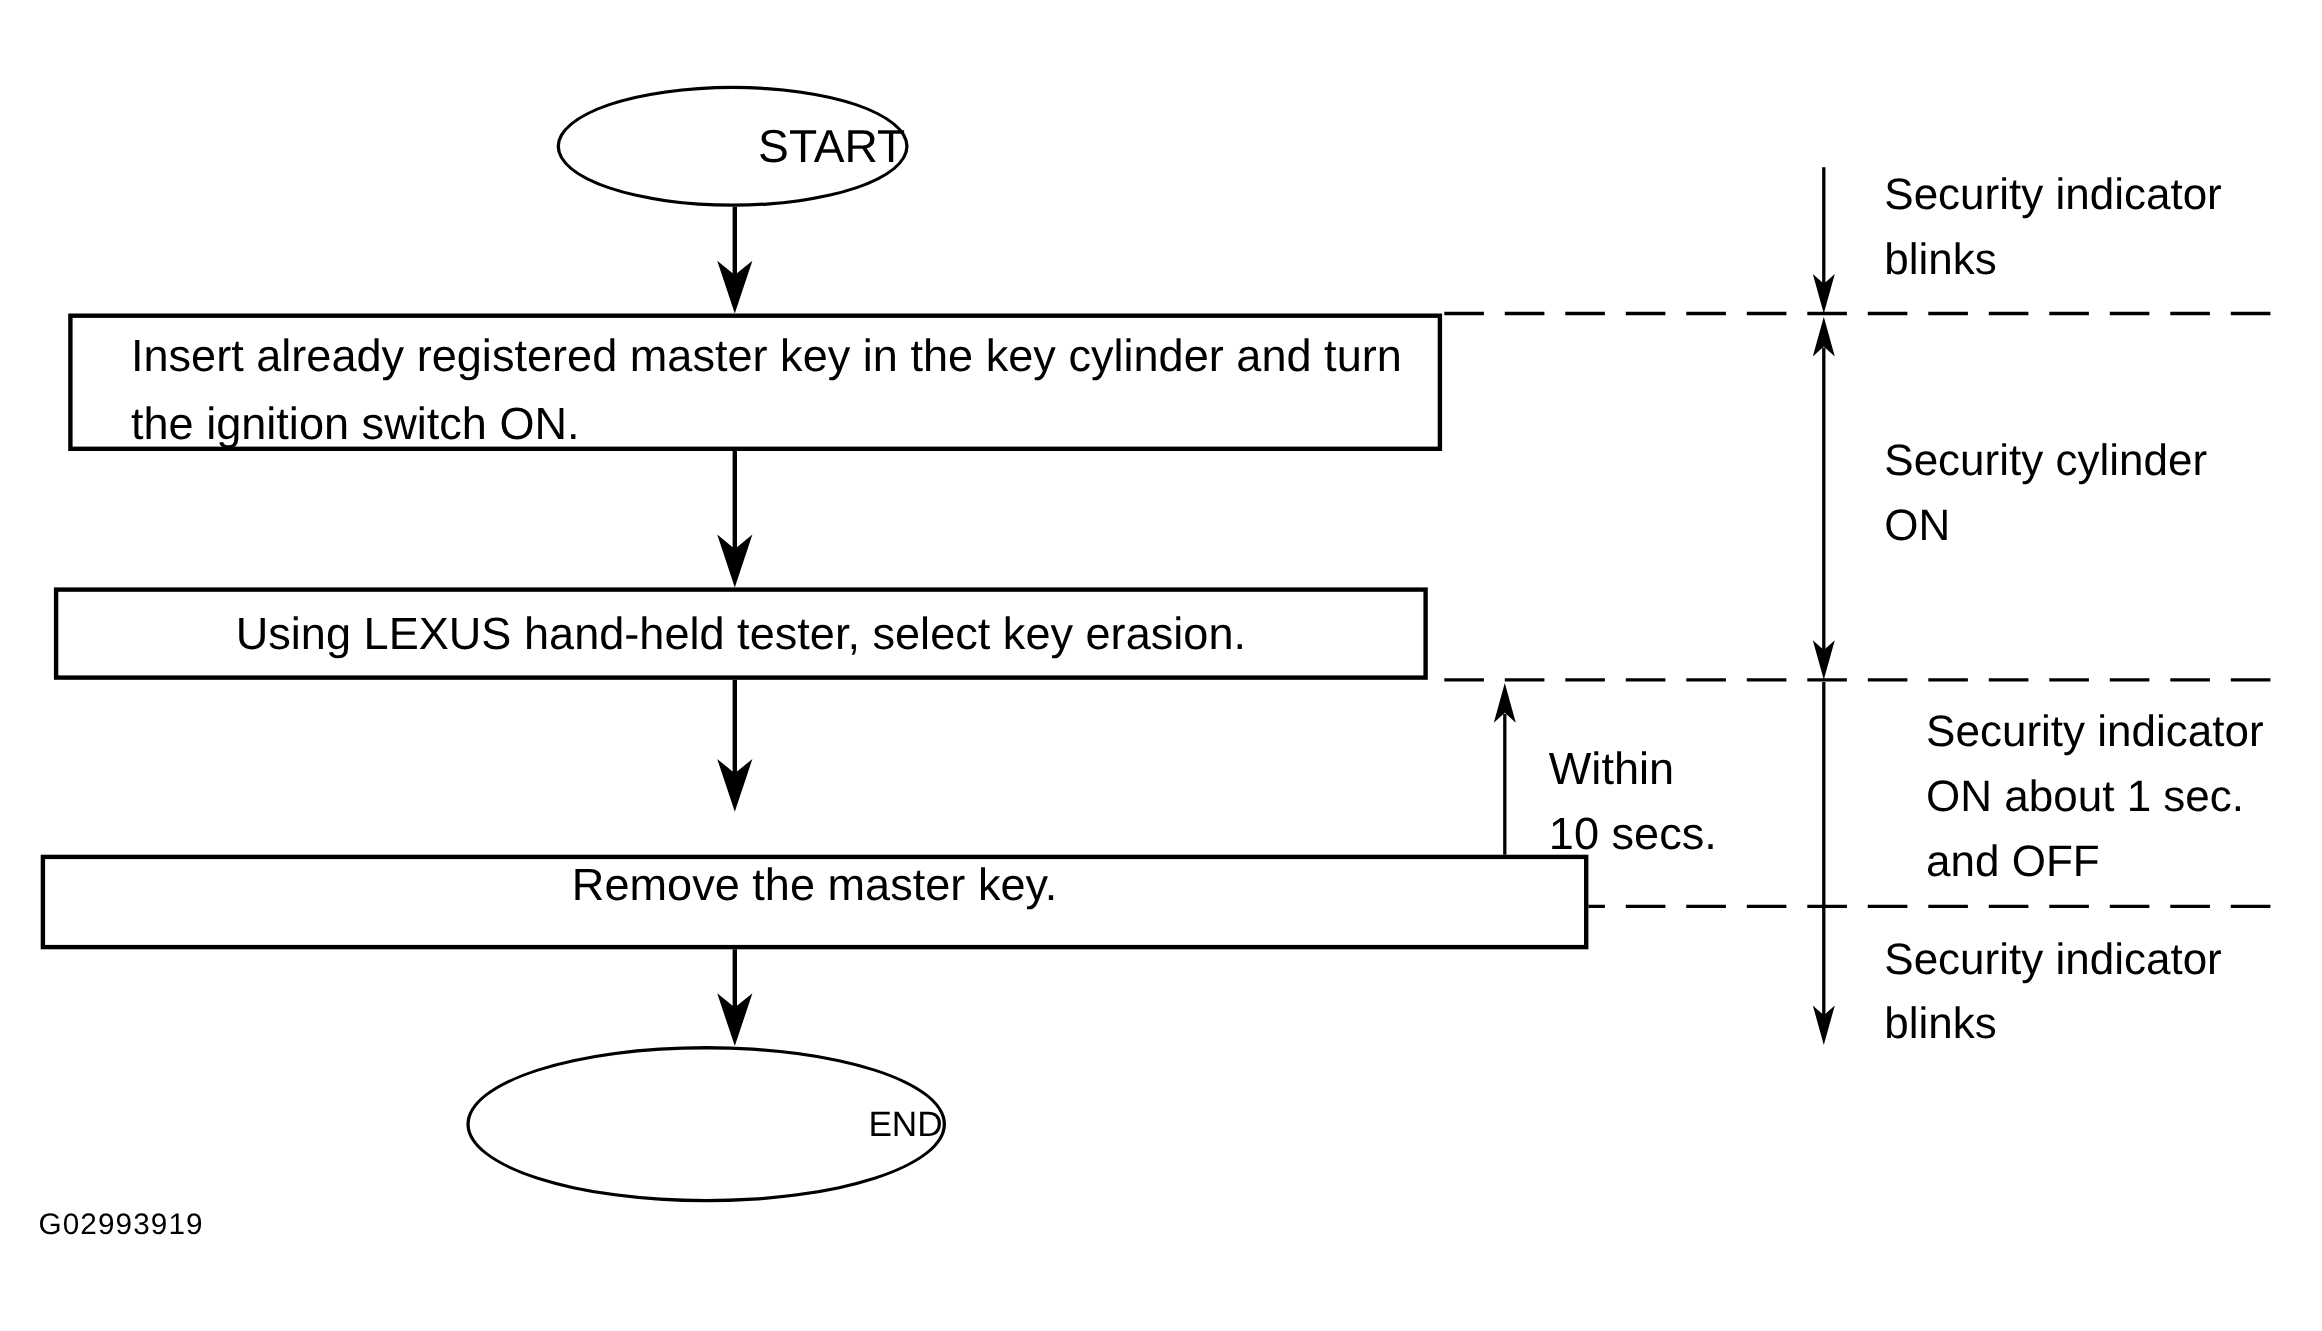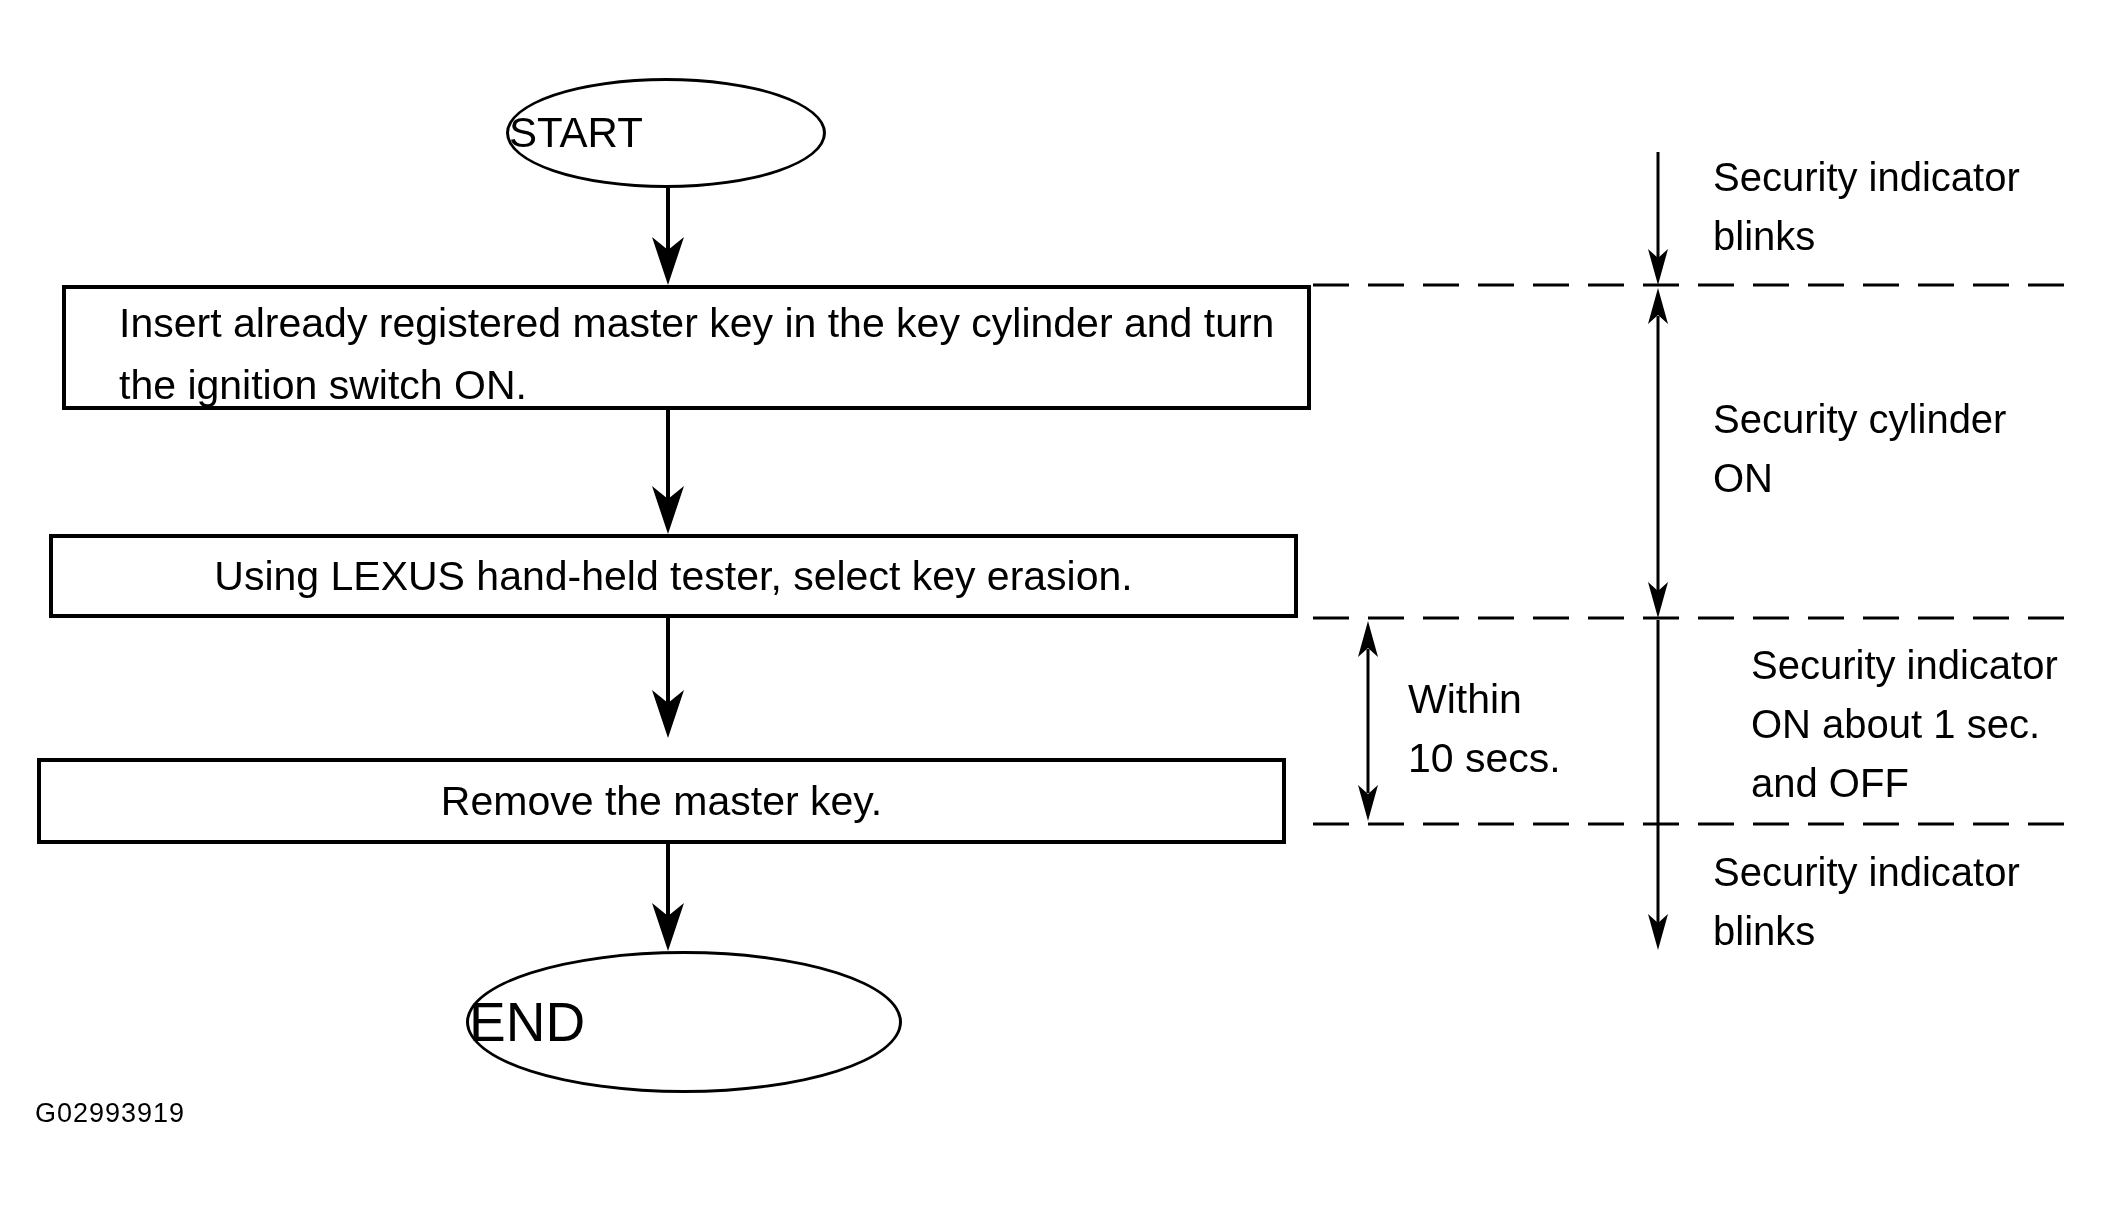--- a/index.html
+++ b/index.html
@@ -5,31 +5,31 @@
   html,body{margin:0;padding:0;background:#fff;}
   .canvas{
     position:relative;width:2111px;height:1210px;background:#ffffff;
     font-family:"Liberation Sans", sans-serif;color:#000;overflow:hidden;
   }
   .abs{position:absolute;box-sizing:border-box;}
   svg.layer{position:absolute;left:0;top:0;}
   
   .oval{
     border:3px solid #000;border-radius:50%;
-    display:flex;flex-direction:column;align-items:flex-start;justify-content:center;
+    display:flex;flex-direction:column;align-items:flex-end;justify-content:center;
     text-align:center;background:#fff;
   }
   #start-oval{left:506px;top:78px;width:320px;height:110px;font-size:42px;}
-  #end-oval{left:466px;top:951px;width:436px;height:142px;font-size:55px;line-height:46px;}
+  #end-oval{left:424px;top:951px;width:436px;height:142px;font-size:32px;line-height:46px;}
   
   .pbox{border:4px solid #000;background:#fff;font-size:41px;}
   #step1-box{left:37px;top:285px;width:1249px;height:125px;margin-left:25px;}
   #step1-box .txt{padding:3px 0 0 53px;width:1180px;line-height:62px;}
   #step2-box{left:37px;top:534px;width:1249px;height:84px;display:flex;align-items:center;justify-content:center;margin-left:12px;}
-  #step3-box{left:37px;top:758px;width:1249px;height:86px;display:flex;align-items:center;justify-content:center;}
+  #step3-box{left:37px;top:777px;width:1407px;height:86px;display:flex;justify-content:center;}
   
   .region-label{position:absolute;left:1713px;width:345px;font-size:40px;line-height:59px;}
   #region-label-1{top:148px;}
   #region-label-2{top:390px;}
   #region-label-3{top:636px;margin-left:38px;}
   #region-label-4{top:843px;}
   #within-label{left:1408px;top:670px;width:230px;font-size:41px;line-height:59px;}
   #figure-code{left:35px;top:1098px;font-size:27px;letter-spacing:1px;}
   .stroke{stroke:#000;fill:none;}
   .fillb{fill:#000;stroke:none;}

